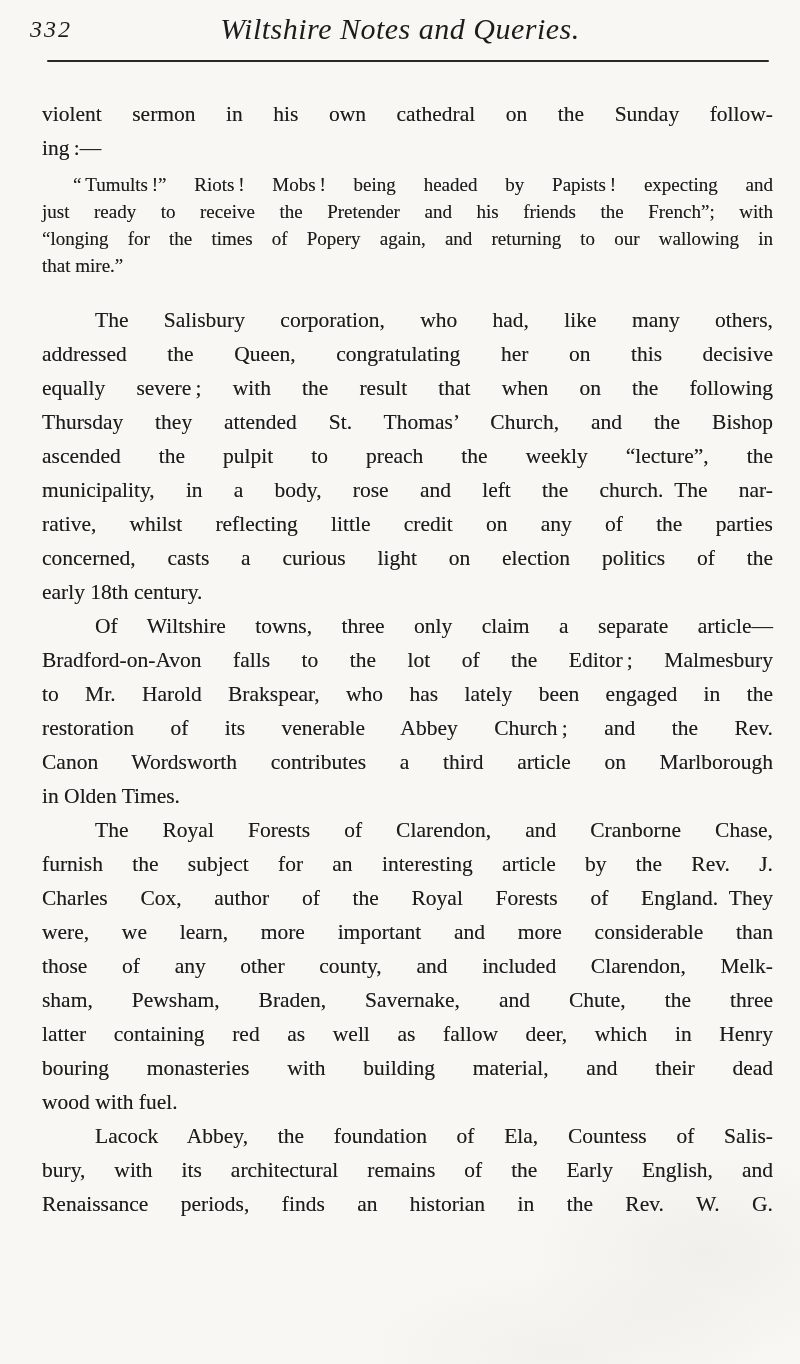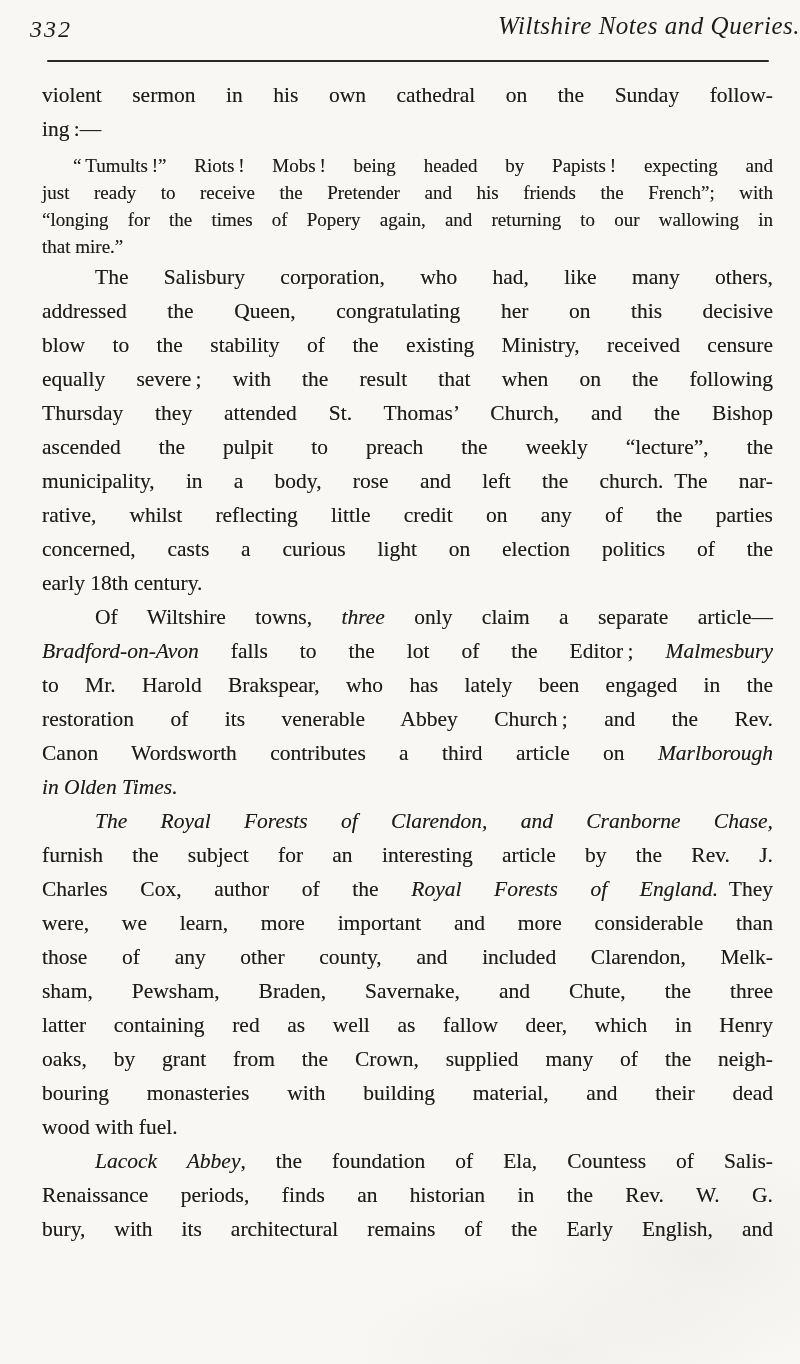--- a/index.html
+++ b/index.html
@@ -23,55 +23,55 @@
     padding-top:12px;
     height:36px;
   }
   .pageno{
     position:absolute;left:30px;top:16px;
     font-style:italic;
     font-size:24px;
     letter-spacing:2px;
   }
   .jtitle{
-    display:block;text-align:right;
+    display:block;text-align:center;
     font-style:italic;
-    font-size:25px;
+    font-size:30px;
     letter-spacing:0.5px;
   }
   .rule{
     margin:12px auto 0 47px;
     width:722px;height:2px;
     background:#2a2926;
     border-radius:1px;
   }
   main{
     margin-left:42px;
     width:731px;
-    padding-top:16px;
+    padding-top:35px;
   }
   .par{margin:0;}
   .ln{
     font-size:21.5px;
     line-height:34px;
     text-align:justify;
     text-align-last:justify;
     text-shadow:0 0 0.5px rgba(20,20,20,0.45);
     white-space:normal;
   }
   .end{text-align-last:left;}
   .ind1{text-indent:53px;}
   .indq{text-indent:31px;}
   .q .ln{
     font-size:19px;
     line-height:27px;
   }
   .q{margin-top:6px;}
-  .after-q{}
-  .it{font-style:italic;margin-top:20px;}
+  .after-q{margin-top:24px;}
+  .it{margin-top:20px;}
 </style>
 </head>
 <body>
 
 <div class="page">
 
   <div class="header">
     <span class="pageno">332</span>
     <span class="jtitle">Wiltshire Notes and Queries.</span>
   </div>
@@ -88,21 +88,20 @@
     <div class="par q">
       <div class="ln indq"><span>“ Tumults !” Riots ! Mobs ! being headed by Papists ! expecting and</span></div>
       <div class="ln"><span>just ready to receive the Pretender and his friends the French”; with</span></div>
       <div class="ln"><span>“longing for the times of Popery again, and returning to our wallowing in</span></div>
       <div class="ln end"><span>that mire.”</span></div>
     </div>
 
     <div class="par after-q">
       <div class="ln ind1"><span>The Salisbury corporation, who had, like many others,</span></div>
       <div class="ln"><span>addressed the Queen, congratulating her on this decisive</span></div>
-      <div class="ln"><span>blow to the stability of the existing Ministry, received censure</span></div>
       <div class="ln"><span>equally severe ; with the result that when on the following</span></div>
       <div class="ln"><span>Thursday they attended St. Thomas’ Church, and the Bishop</span></div>
       <div class="ln"><span>ascended the pulpit to preach the weekly “lecture”, the</span></div>
       <div class="ln"><span>municipality, in a body, rose and left the church. The nar-</span></div>
       <div class="ln"><span>rative, whilst reflecting little credit on any of the parties</span></div>
       <div class="ln"><span>concerned, casts a curious light on election politics of the</span></div>
       <div class="ln end"><span>early 18th century.</span></div>
     </div>
 
     <div class="par">
@@ -115,25 +114,24 @@
     </div>
 
     <div class="par">
       <div class="ln ind1"><span class="it">The Royal Forests of Clarendon, and Cranborne Chase,</span></div>
       <div class="ln"><span>furnish the subject for an interesting article by the Rev. J.</span></div>
       <div class="ln"><span>Charles Cox, author of the </span><span class="it">Royal Forests of England.</span><span> They</span></div>
       <div class="ln"><span>were, we learn, more important and more considerable than</span></div>
       <div class="ln"><span>those of any other county, and included Clarendon, Melk-</span></div>
       <div class="ln"><span>sham, Pewsham, Braden, Savernake, and Chute, the three</span></div>
       <div class="ln"><span>latter containing red as well as fallow deer, which in Henry</span></div>
-      <div class="ln"><span>oaks, by grant from the Crown, supplied many of the neigh-</span></div>
       <div class="ln"><span>bouring monasteries with building material, and their dead</span></div>
       <div class="ln end"><span>wood with fuel.</span></div>
     </div>
 
     <div class="par">
       <div class="ln ind1"><span class="it">Lacock Abbey</span><span>, the foundation of Ela, Countess of Salis-</span></div>
+      <div class="ln"><span>bury, with its architectural remains of the Early English, and</span></div>
       <div class="ln"><span>Renaissance periods, finds an historian in the Rev. W. G.</span></div>
-      <div class="ln"><span>bury, with its architectural remains of the Early English, and</span></div>
     </div>
 
   </main>
 </div>
 
 </body></html>

